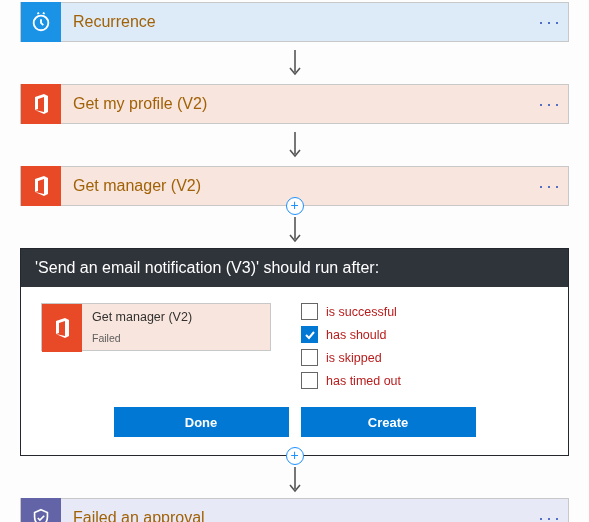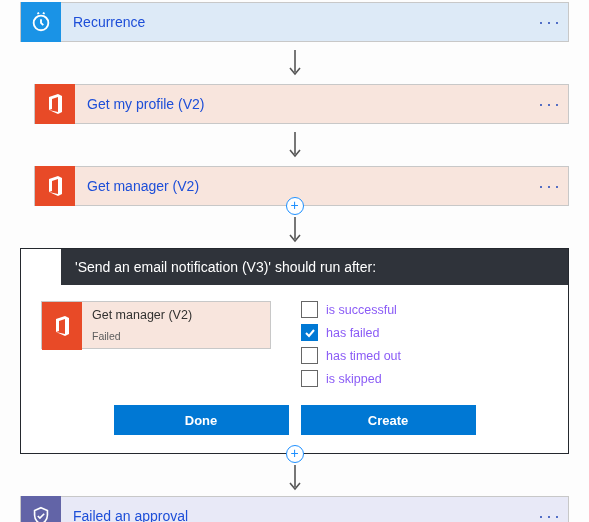--- a/index.html
+++ b/index.html
@@ -12,44 +12,44 @@
     --dark:#2f333a;
     --border:#c8c8c8;
     --plus:#1e90ff;
     --dotblue:#3a5bbf;
   }
   *{box-sizing:border-box;font-family:"Segoe UI",Arial,sans-serif;}
   body{margin:0;background:#fdfdfd;width:589px;height:522px;position:relative;padding:0 20px;}
   
   .step{display:flex;align-items:center;height:40px;border:1px solid var(--border);position:relative;}
   .step.blue{background:var(--lightblue);}
-  .step.peach{background:var(--peach);margin-left:14px;}
+  .step.peach{background:var(--peach);}
   .step.purple{background:var(--purple);}
   .iconbox{width:40px;height:40px;display:flex;align-items:center;justify-content:center;flex:none;}
   .iconbox.blue{background:#1a93e6;}
   .iconbox.orange{background:var(--orange);}
   .iconbox.purple{background:var(--purpledark);}
-  .step-title{flex:1;padding-left:12px;font-size:14px;color:#1d4ed8;}
+  .step-title{flex:1;padding-left:12px;font-size:16px;color:#a16207;}
   .dots{width:36px;text-align:center;color:var(--dotblue);font-size:18px;letter-spacing:2px;line-height:10px;cursor:pointer;}
   
   .connector{display:flex;flex-direction:column;align-items:center;justify-content:center;height:42px;position:relative;}
   .plus{width:18px;height:18px;border-radius:50%;border:1.5px solid var(--plus);color:var(--plus);font-size:14px;line-height:15px;text-align:center;background:#fff;position:absolute;top:-9px;cursor:pointer;}
   
   .arrow-svg{display:block;}
   
   .panel{border:1px solid #24282e;background:#fff;}
-  .panel-head{background:var(--dark);color:#fff;font-size:14px;padding:10px 14px;margin-left:40px;}
+  .panel-head{background:var(--dark);color:#fff;font-size:16px;padding:10px 14px;}
   .panel-body{padding:16px 20px 18px 20px;display:flex;gap:30px;}
   .card{display:flex;border:1px solid var(--border);background:var(--peach);height:48px;width:230px;}
   .card .iconbox{width:40px;height:48px;}
   .card-text{display:flex;flex-direction:column;justify-content:center;padding-left:10px;}
   .card-title{font-size:12.5px;color:#323130;}
   .card-sub{font-size:10.5px;color:#5e5e5e;margin-top:8px;}
   .options{display:flex;flex-direction:column;gap:6px;padding-top:0;}
-  .opt{display:flex;align-items:center;gap:8px;font-size:12.5px;color:#8b5cf6;}
+  .opt{display:flex;align-items:center;gap:8px;font-size:12.5px;color:#b91c1c;}
   .cb{width:17px;height:17px;border:1.5px solid #666;background:#fff;display:flex;align-items:center;justify-content:center;cursor:pointer;}
   .cb.checked{background:var(--blue);border-color:var(--blue);}
   .btnrow{display:flex;gap:12px;justify-content:center;padding:0 20px 18px 20px;}
   .btn{flex:0 0 175px;height:30px;background:var(--blue);color:#fff;font-size:13px;font-weight:600;border:none;display:flex;align-items:center;justify-content:center;cursor:pointer;}
 </style>
 </head>
 <body>
 
 <div style="height:2px"></div>
 <div class="step blue">
@@ -125,29 +125,29 @@
       <label class="opt">
         <span class="cb"></span>
         <span>is successful</span>
       </label>
       <label class="opt">
         <span class="cb checked">
             <svg width="12" height="12" viewBox="0 0 12 12">
               <path d="M2 6 L5 9 L10 3" stroke="#fff" stroke-width="2" fill="none"></path>
             </svg>
           </span>
-        <span>has failed</span>
+        <span>has should</span>
+      </label>
+      <label class="opt">
+        <span class="cb"></span>
+        <span>is skipped</span>
       </label>
       <label class="opt">
         <span class="cb"></span>
         <span>has timed out</span>
-      </label>
-      <label class="opt">
-        <span class="cb"></span>
-        <span>is skipped</span>
       </label>
     </div>
   </div>
   <div class="btnrow">
     <button class="btn">Done</button>
     <button class="btn">Create</button>
   </div>
 </div>
 
 <div class="connector">

